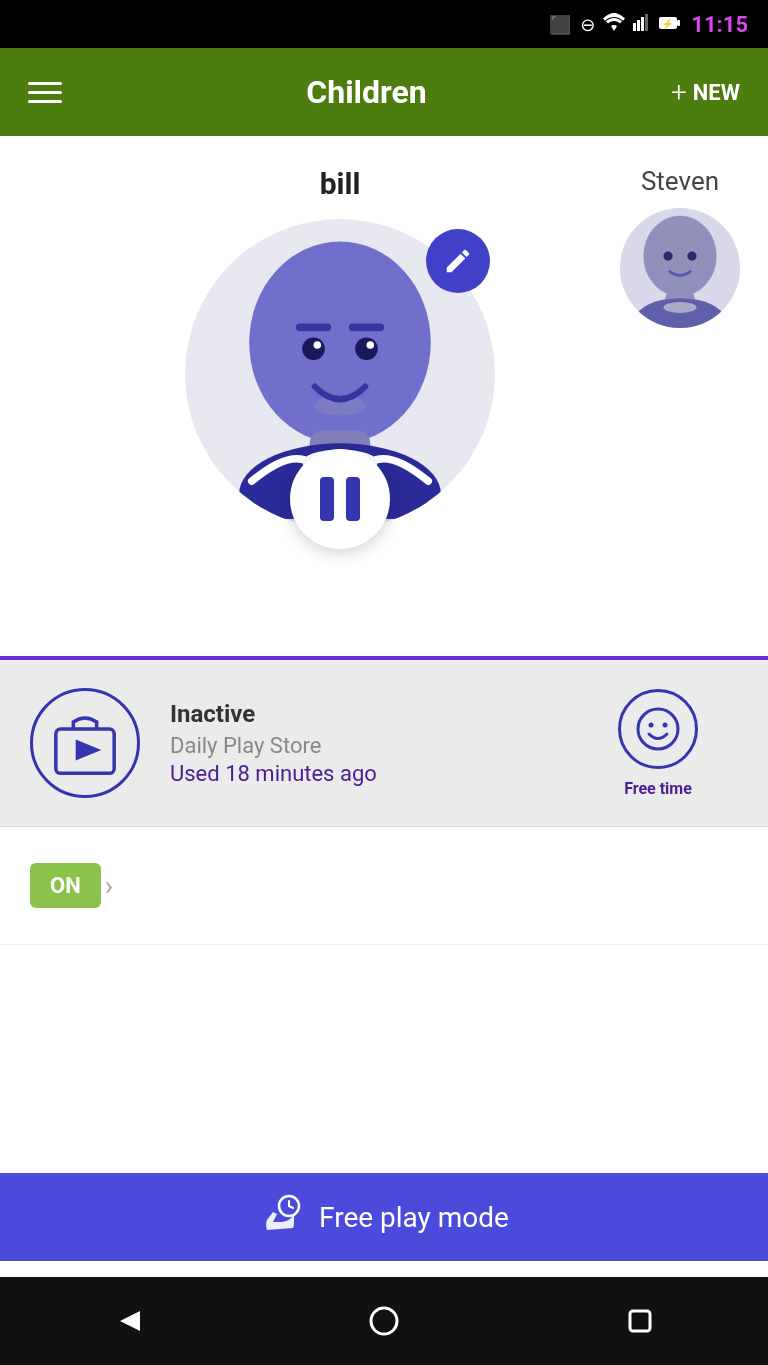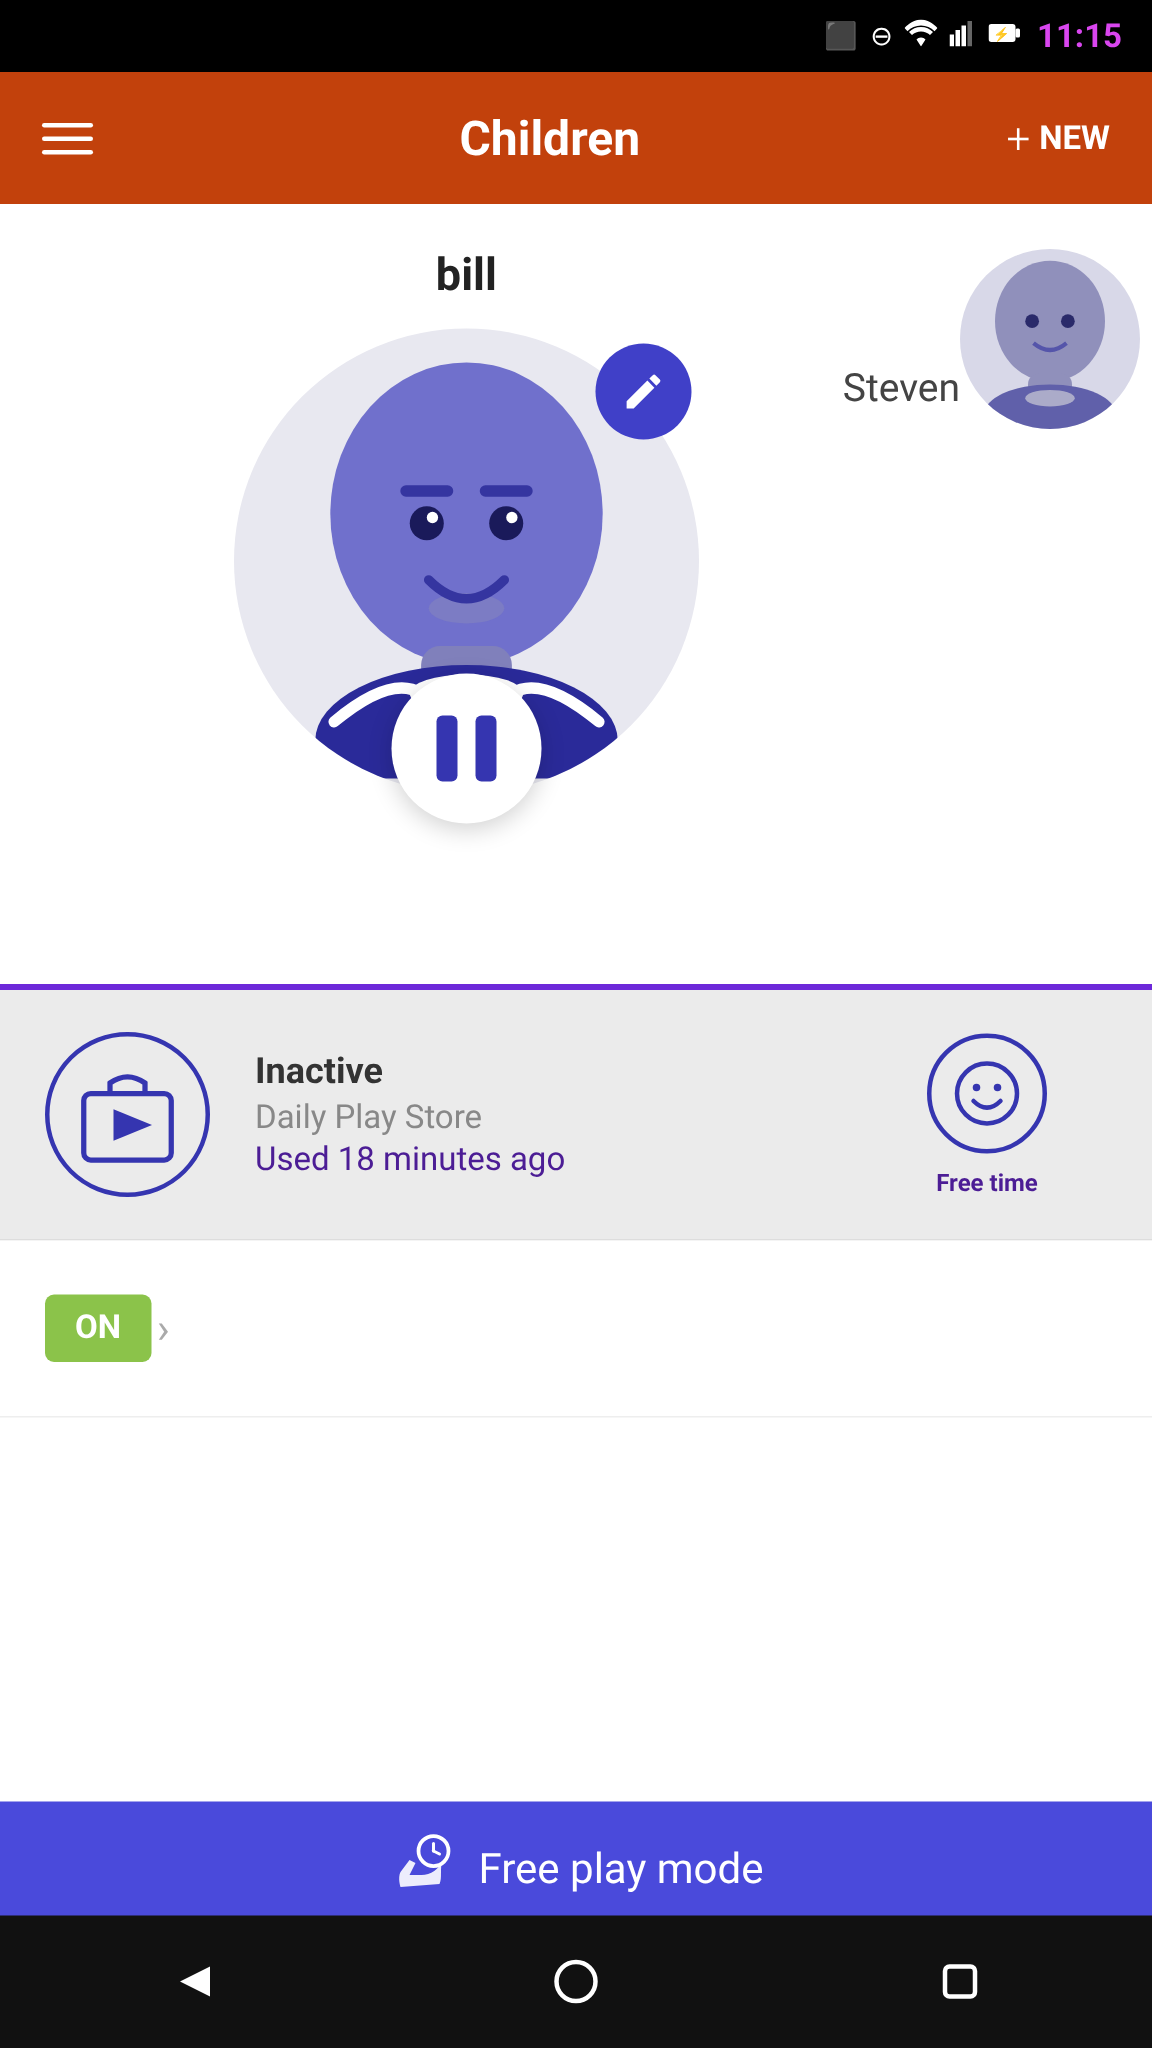--- a/index.html
+++ b/index.html
@@ -32,21 +32,21 @@
       font-size: 22px;
       font-weight: bold;
     }
     .status-icon {
       color: #fff;
       font-size: 18px;
     }
 
     
     .nav-bar {
-      background: #c2410c;
+      background: #4d7c0f;
       height: 88px;
       display: flex;
       align-items: center;
       justify-content: space-between;
       padding: 0 28px;
     }
     .nav-menu-icon {
       display: flex;
       flex-direction: column;
       gap: 6px;
@@ -169,24 +169,24 @@
     .pause-bar {
       width: 14px;
       height: 44px;
       background: #3535b0;
       border-radius: 4px;
     }
 
     
     .profile-secondary {
       display: flex;
-      flex-direction: row;
-      align-items: flex-end;
+      flex-direction: column;
+      align-items: center;
       padding-top: 0;
-      padding-right: 8px;
+      padding-right: 28px;
       min-width: 140px;
     }
     .profile-secondary-name {
       font-size: 26px;
       color: #444;
       margin-bottom: 12px;
     }
     .avatar-small {
       width: 120px;
       height: 120px;
@@ -304,21 +304,21 @@
     
     .free-play-bar {
       background: #4a4adb;
       height: 88px;
       display: flex;
       align-items: center;
       justify-content: center;
       gap: 18px;
       cursor: pointer;
       position: absolute;
-      bottom: 76px;
+      bottom: 104px;
       left: 0;
       width: 100%;
     }
     .free-play-icon {
       color: #fff;
       font-size: 32px;
     }
     .free-play-label {
       color: #fff;
       font-size: 28px;

